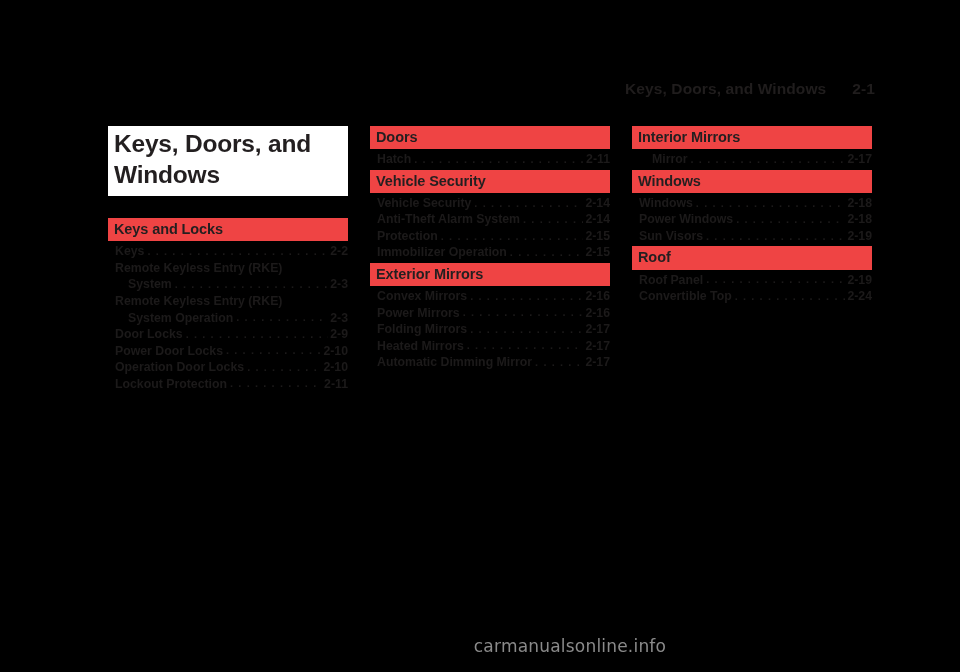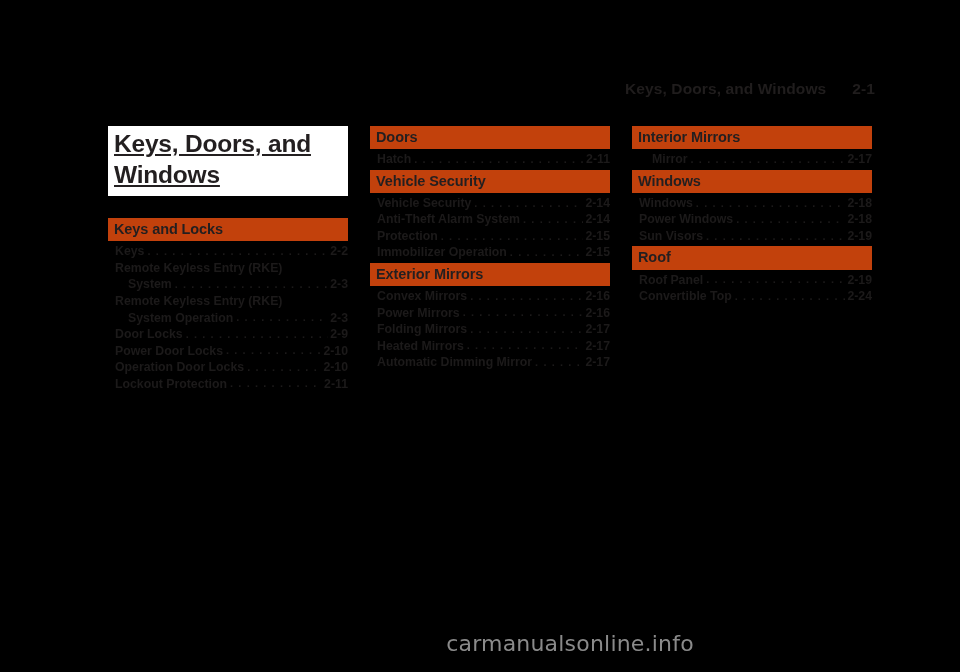--- a/index.html
+++ b/index.html
@@ -56,25 +56,25 @@
   .chapter-title {
     background: #ffffff;
     color: #231f20;
     font-size: 24.5px;
     font-weight: bold;
     line-height: 1.25;
     padding: 3px 6px 6px 6px;
     letter-spacing: -0.2px;
     margin-bottom: 22px;
   }
-  .chapter-title .line { display: block; text-decoration: underline; }
+  .chapter-title .line { display: block; }
 
   
   .sec-head {
-    background: #c2410c;
+    background: #ef4444;
     color: #231f20;
     font-size: 14.5px;
     font-weight: bold;
     line-height: 1.25;
     padding: 2px 6px 3px 6px;
     letter-spacing: -0.1px;
   }
   .section { margin-bottom: 2px; }
   .section + .section { }
 
@@ -112,21 +112,21 @@
   .entry.nodots .leader { visibility: hidden; }
 
   
   .watermark {
     position: absolute;
     left: 0;
     right: 0;
     bottom: 16px;
     text-align: center;
     color: #8a8a8a;
-    font-size: 22px;
+    font-size: 17px;
     letter-spacing: .2px;
     font-family: "DejaVu Sans", sans-serif;
     padding-left: 180px;
   }
 </style>
 </head>
 <body>
 
 <div class="page">
 

